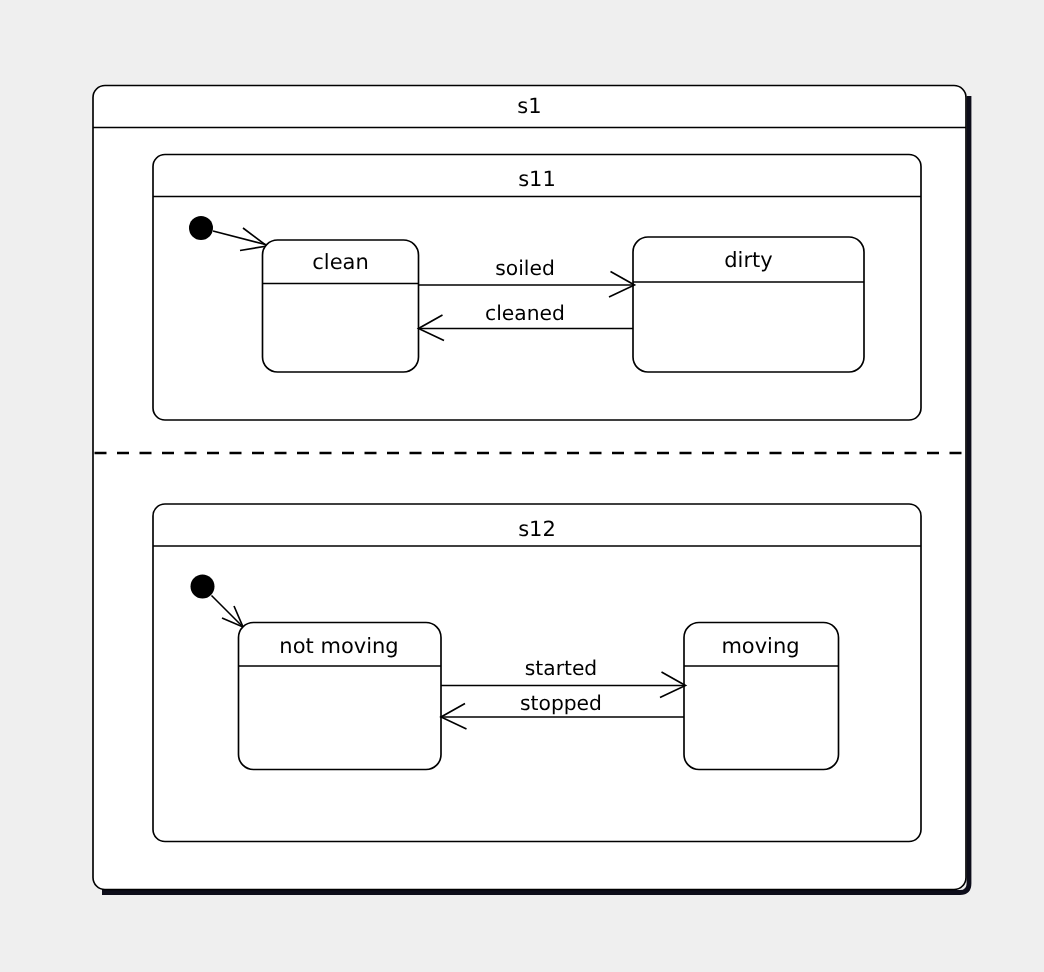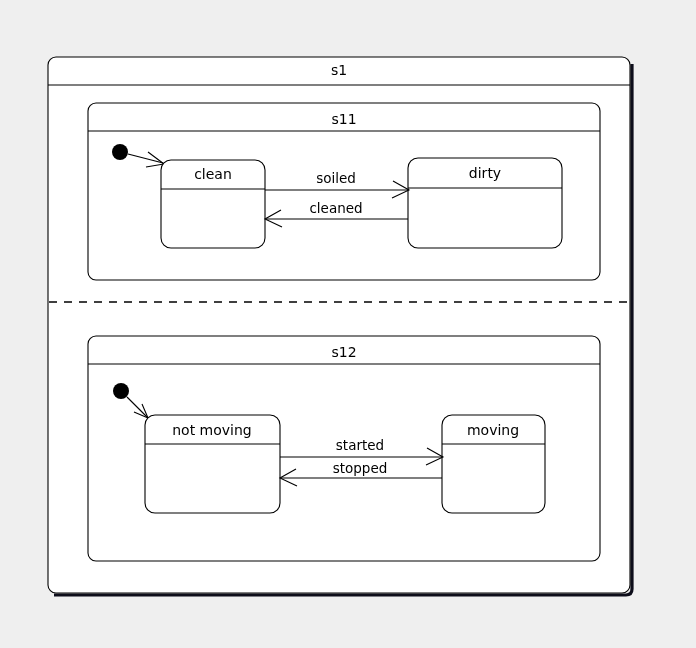--- a/index.html
+++ b/index.html
@@ -11,20 +11,21 @@
     width: 696px;
     height: 648px;
     background: #efefef;
     font-family: "DejaVu Sans", sans-serif;
     overflow: hidden;
   }
   #diagram-root {
     position: relative;
     width: 644px;
     height: 648px;
+    padding-left: 14px;
   }
   svg#state-diagram {
     display: block;
     width: 696px;
     height: 648px;
   }
   .state-box-fill {
     fill: #ffffff;
   }
   .state-box-stroke {

